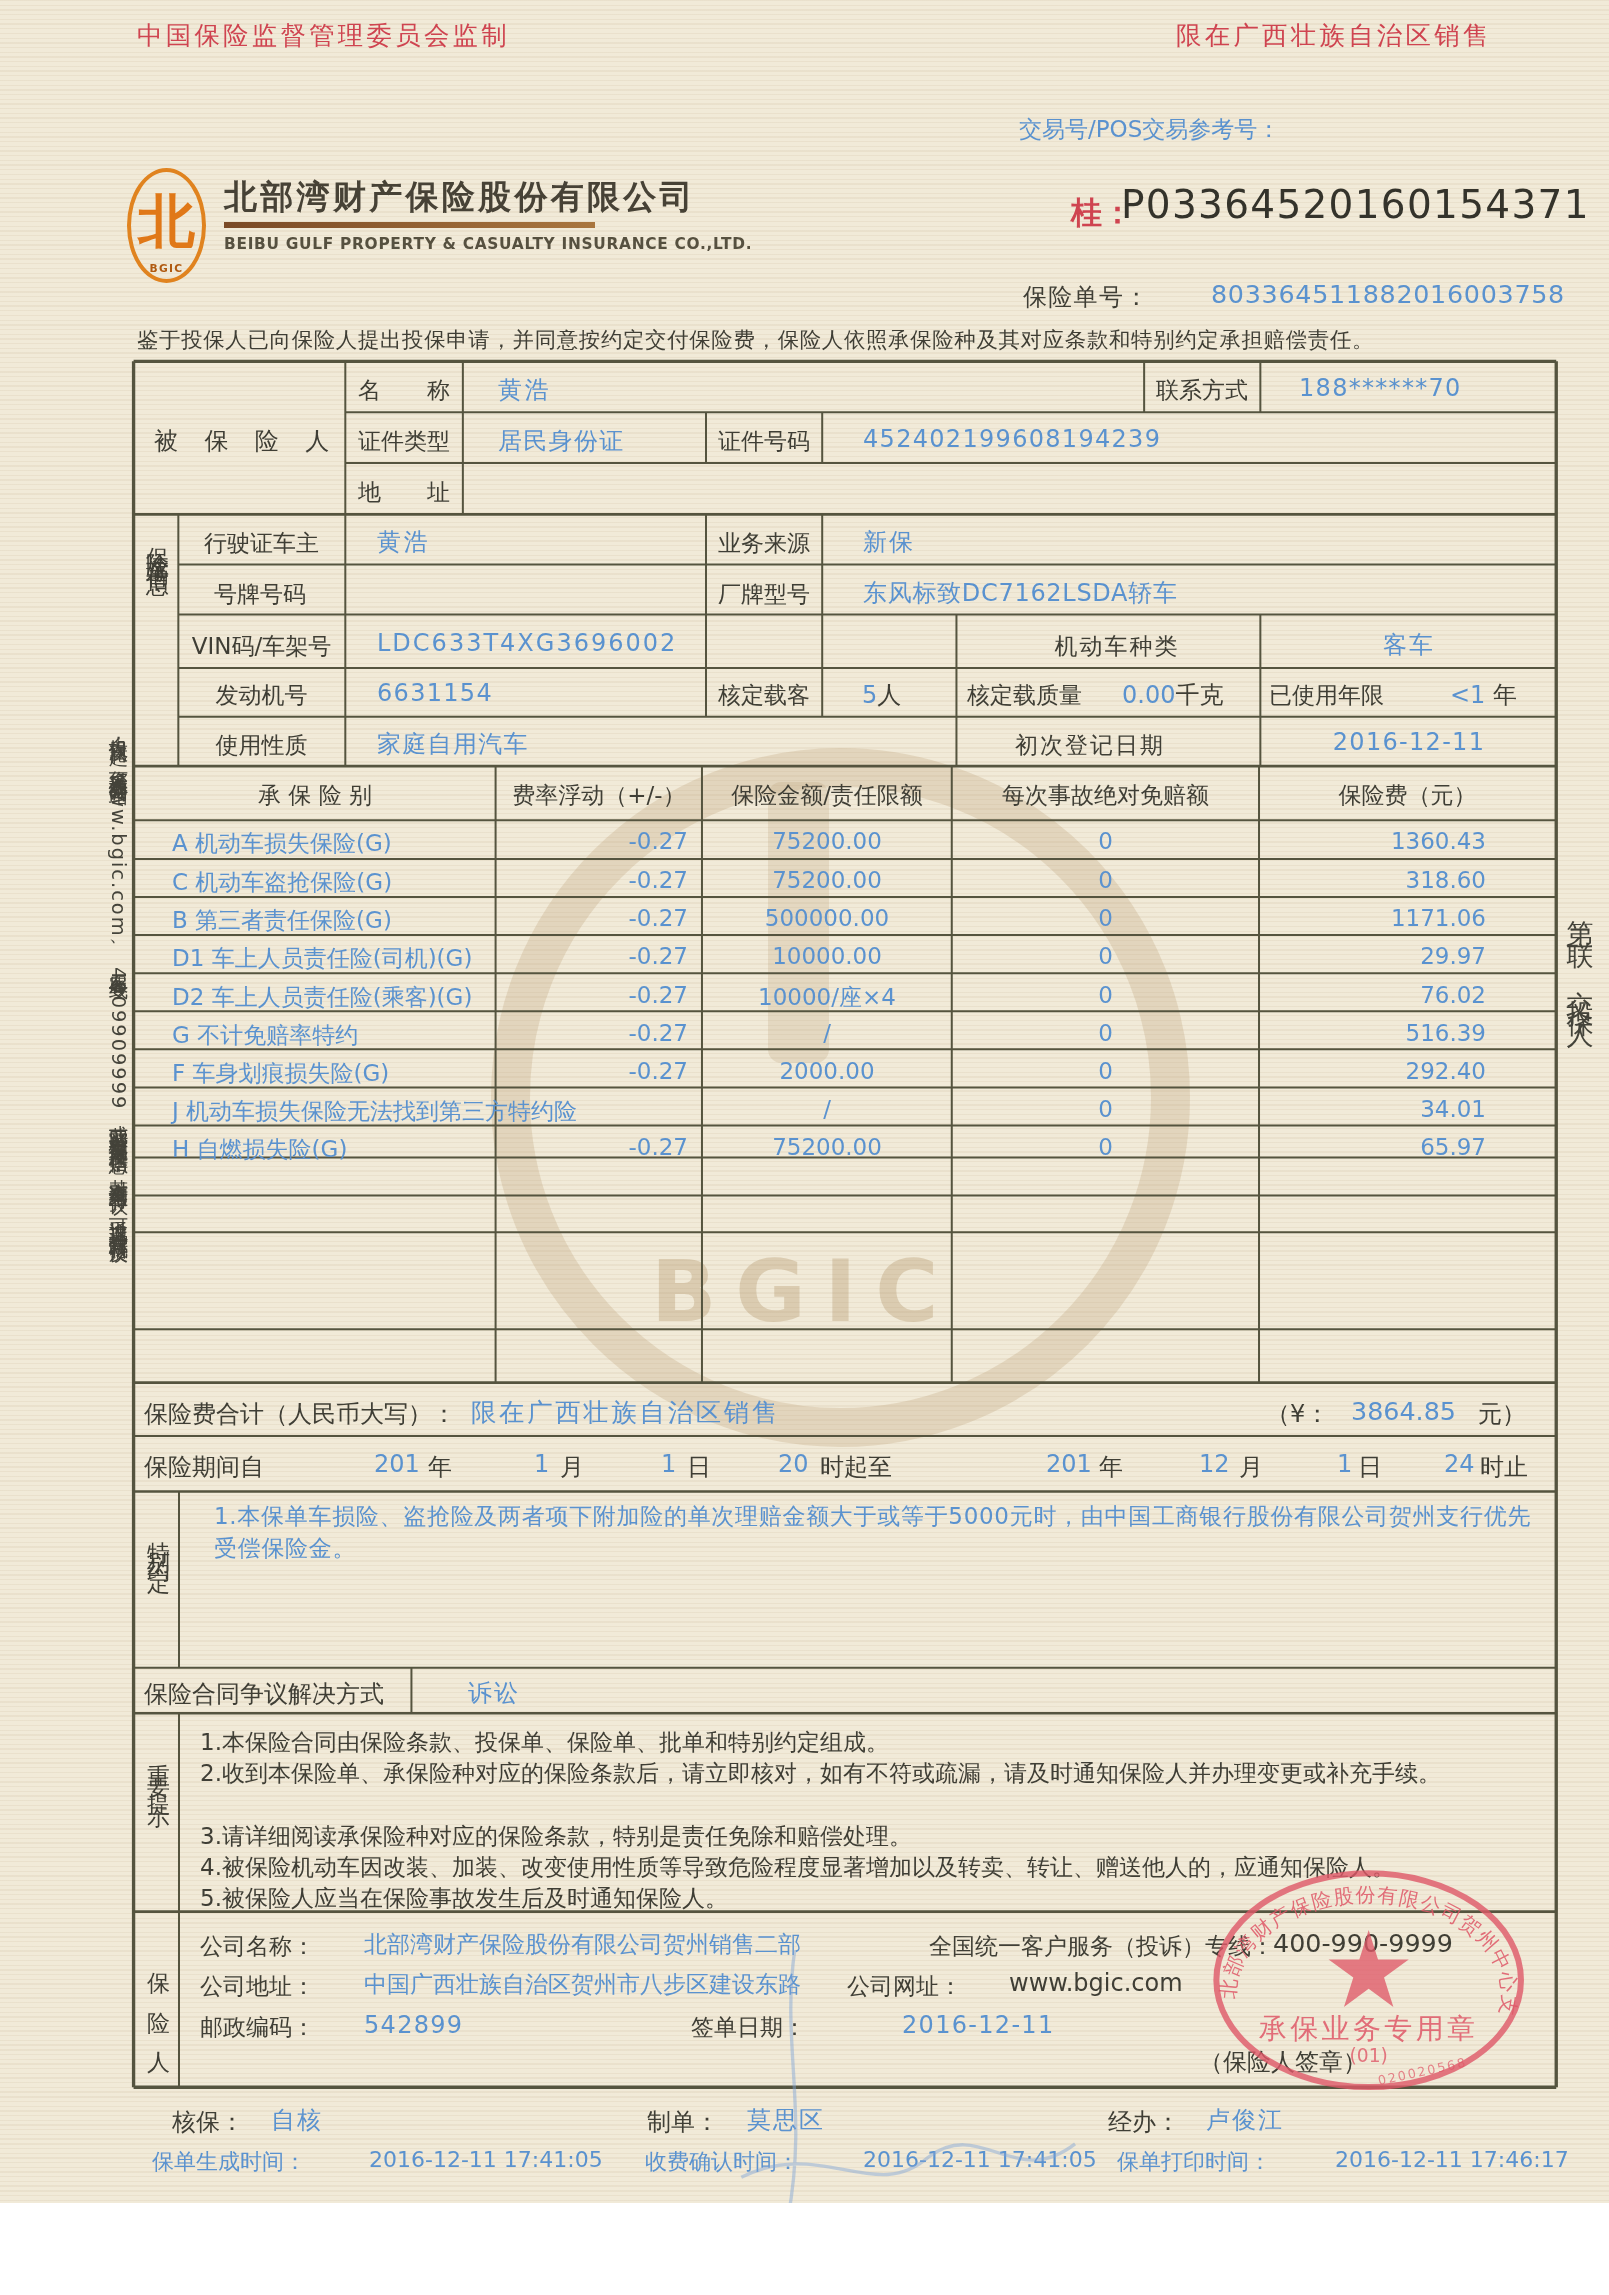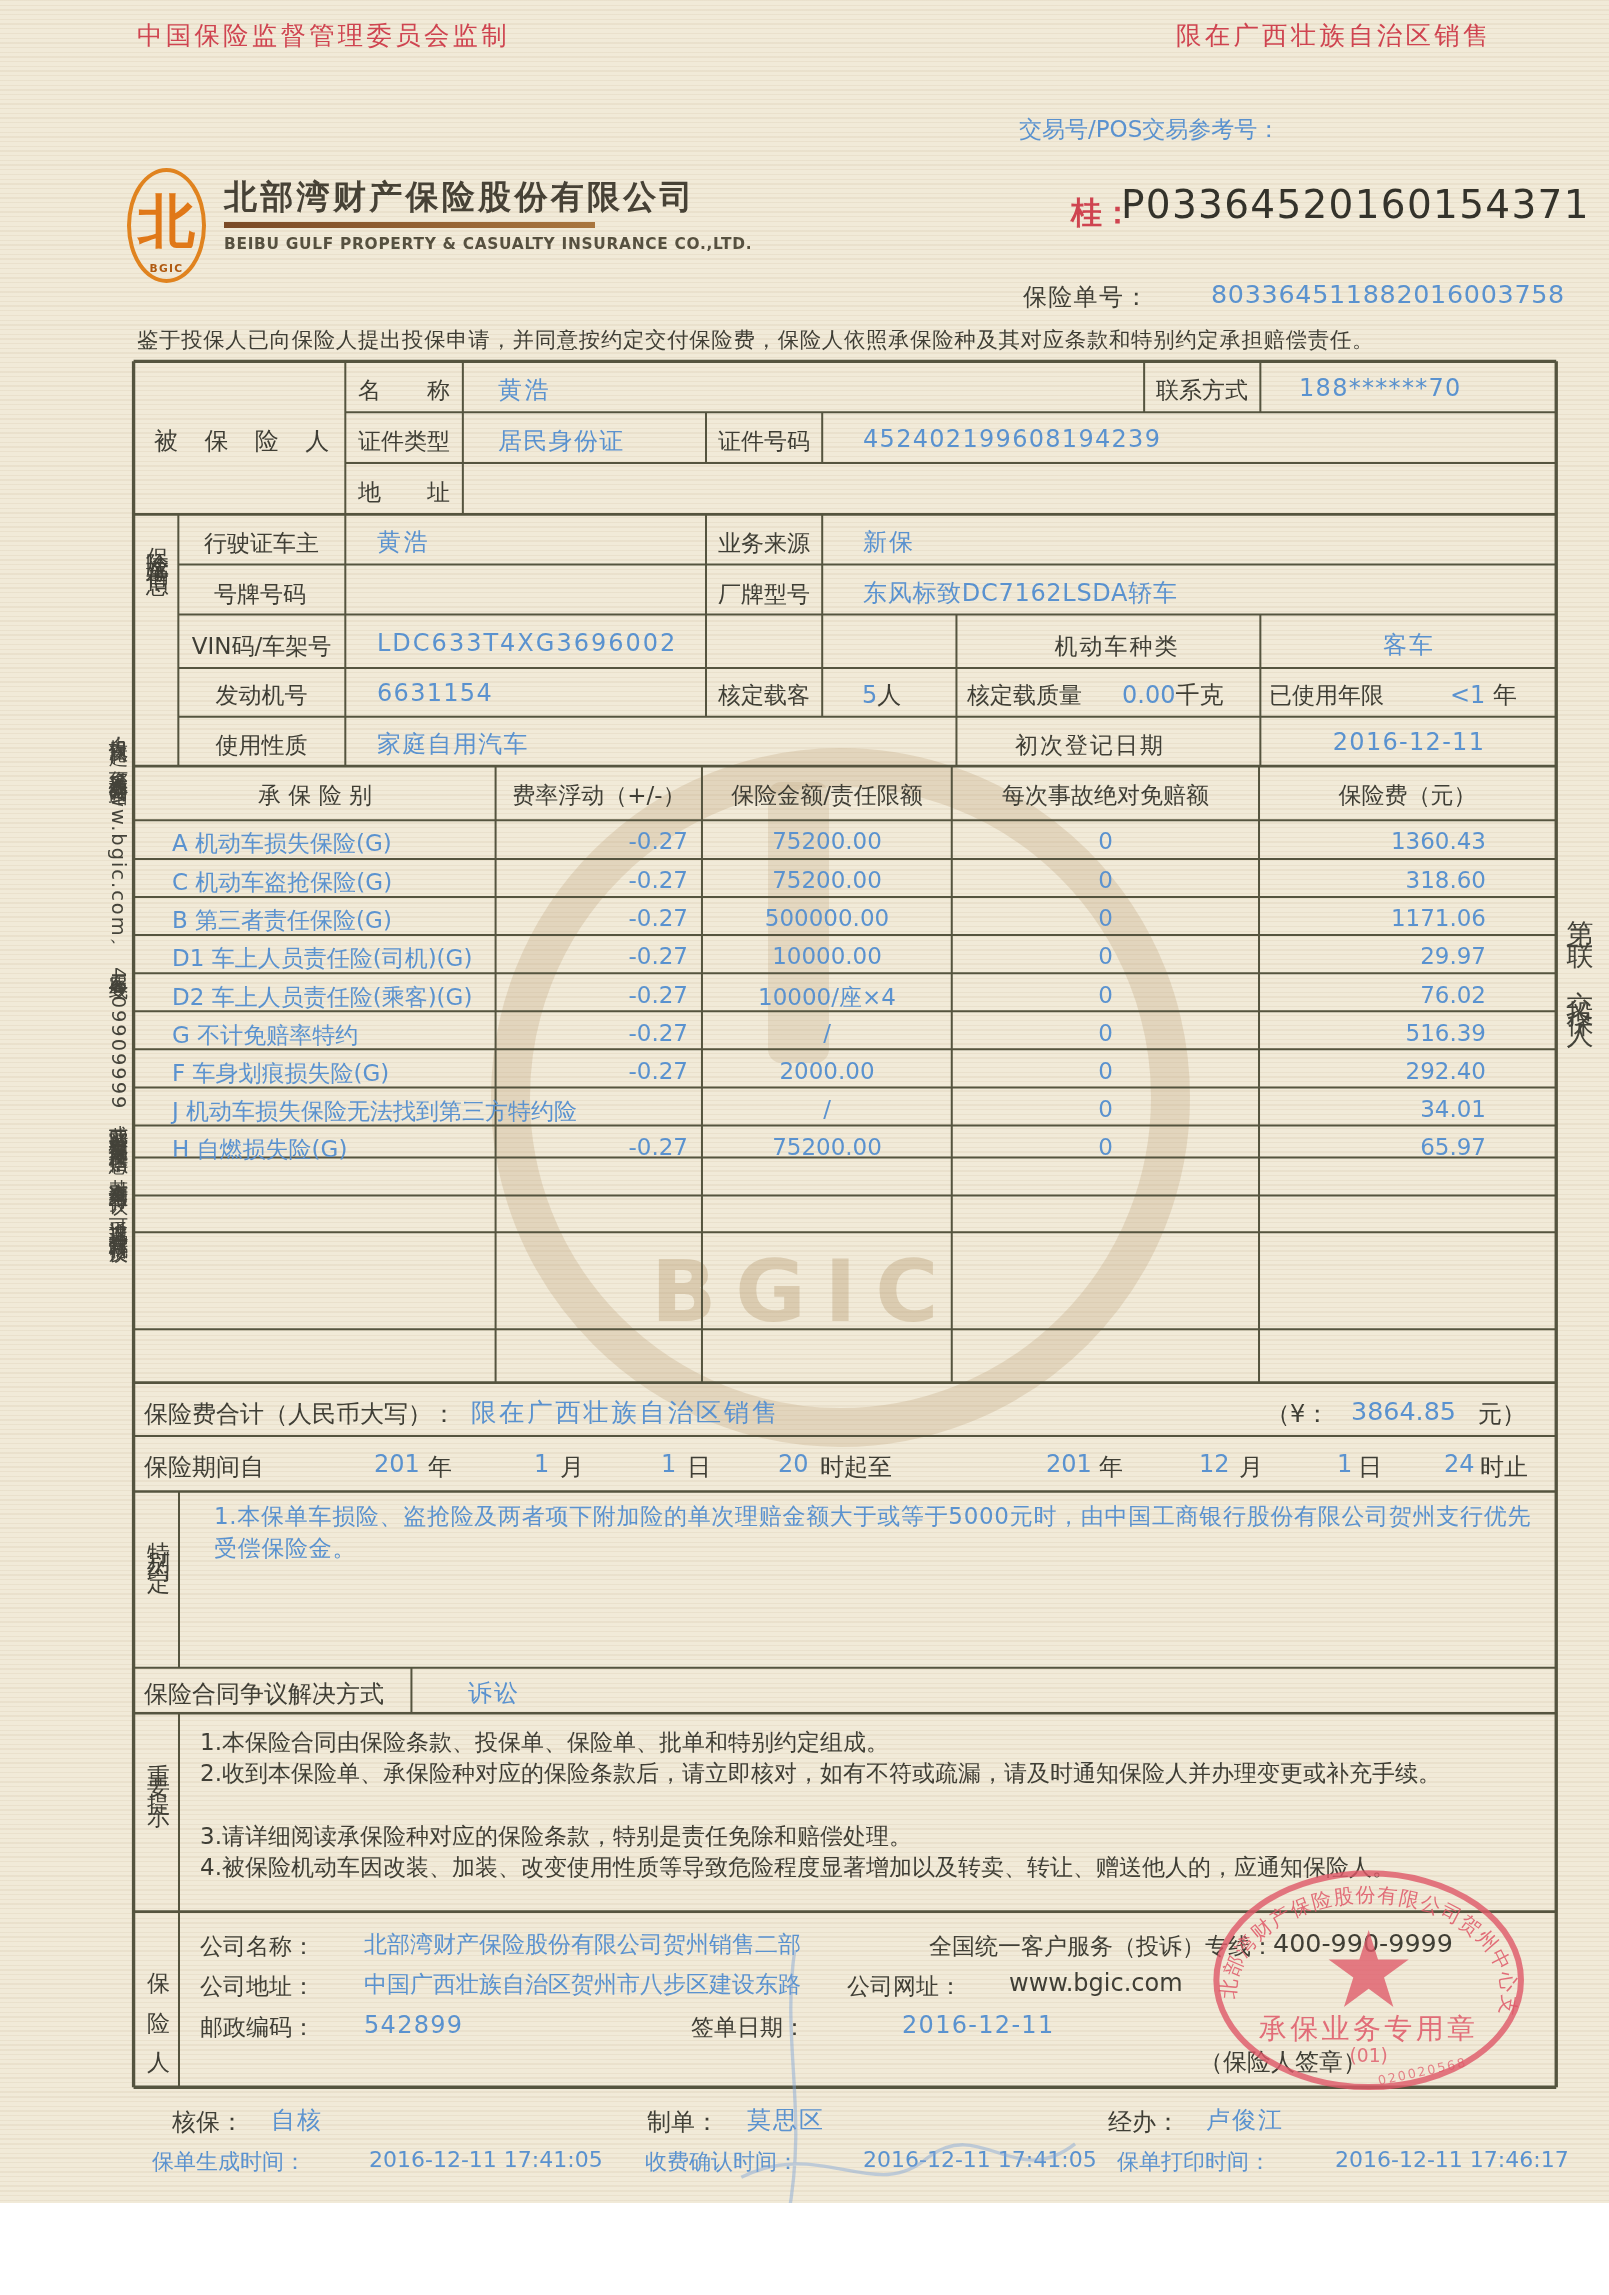--- a/index.html
+++ b/index.html
@@ -241,20 +241,21 @@
   <div class="abs txt blue" style="left:214px;top:1500px;width:1329px;font-size:23px;line-height:32px;white-space:normal;letter-spacing:0.7px;">1.本保单车损险、盗抢险及两者项下附加险的单次理赔金额大于或等于5000元时，由中国工商银行股份有限公司贺州支行优先受偿保险金。</div>
 
   <div class="abs txt blk" style="left:144px;top:1678px;font-size:24px;">保险合同争议解决方式</div>
   <div class="abs txt blue" style="left:468px;top:1677px;font-size:24px;letter-spacing:2px;">诉讼</div>
 
   <div class="abs txt blk vertU" style="left:144px;top:1745px;height:154px;font-size:23px;letter-spacing:14.7px;">重要提示</div>
   <div class="abs txt blk" style="left:200px;top:1727px;width:1343px;font-size:23px;line-height:31px;white-space:normal;">1.本保险合同由保险条款、投保单、保险单、批单和特别约定组成。</div>
   <div class="abs txt blk" style="left:200px;top:1758px;width:1343px;font-size:23px;line-height:31px;white-space:normal;">2.收到本保险单、承保险种对应的保险条款后，请立即核对，如有不符或疏漏，请及时通知保险人并办理变更或补充手续。</div>
   <div class="abs txt blk" style="left:200px;top:1821px;width:1343px;font-size:23px;line-height:31px;white-space:normal;">3.请详细阅读承保险种对应的保险条款，特别是责任免除和赔偿处理。</div>
   <div class="abs txt blk" style="left:200px;top:1852px;width:1343px;font-size:23px;line-height:31px;white-space:normal;">4.被保险机动车因改装、加装、改变使用性质等导致危险程度显著增加以及转卖、转让、赠送他人的，应通知保险人。</div>
+  <div class="abs txt blk" style="left:200px;top:1883px;width:1343px;font-size:23px;line-height:31px;white-space:normal;">5.被保险人应当在保险事故发生后及时通知保险人。</div>
 
   <div class="abs txt blk vertU" style="left:144px;top:1954px;height:114px;font-size:23px;letter-spacing:6.7px;">保 险 人</div>
   <div class="abs txt blk" style="left:200px;top:1931px;font-size:23px;">公司名称：</div>
   <div class="abs txt blue" style="left:364px;top:1929px;font-size:23px;">北部湾财产保险股份有限公司贺州销售二部</div>
   <div class="abs txt blk" style="left:929px;top:1931px;font-size:23px;">全国统一客户服务（投诉）专线：</div>
   <div class="abs txt blk" style="left:1273px;top:1928px;font-size:25.4px;">400-990-9999</div>
   <div class="abs txt blk" style="left:200px;top:1971px;font-size:23px;">公司地址：</div>
   <div class="abs txt blue" style="left:364px;top:1969px;font-size:23px;">中国广西壮族自治区贺州市八步区建设东路</div>
   <div class="abs txt blk" style="left:847px;top:1971px;font-size:23px;">公司网址：</div>
   <div class="abs txt blk" style="left:1009px;top:1969px;font-size:24px;">www.bgic.com</div>

